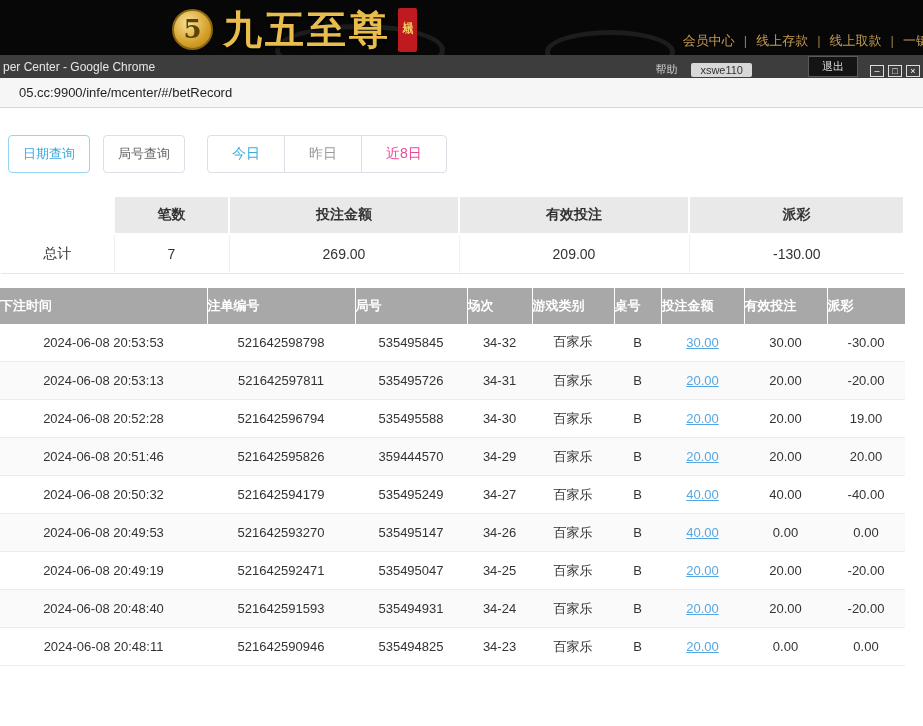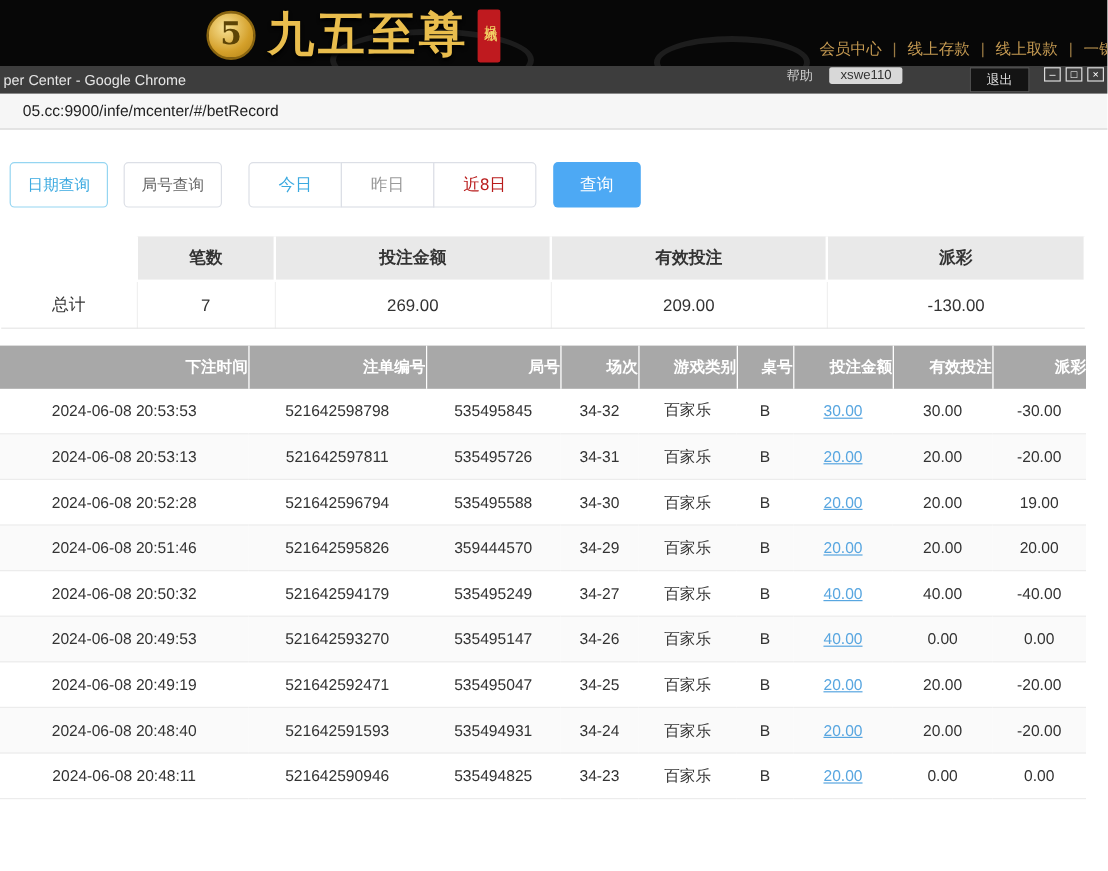--- a/index.html
+++ b/index.html
@@ -22,21 +22,21 @@
     padding:4px 2px;writing-mode:vertical-rl;text-orientation:upright;letter-spacing:1px;
     border-radius:2px;height:44px;display:flex;align-items:center;margin-top:2px}
   .banner-links{position:absolute;right:-6px;top:32px;display:flex;align-items:center;
     color:#c59a52;font-size:13px;white-space:nowrap}
   .banner-links .link{cursor:pointer}
   .banner-links .link + .link::before{content:"|";margin:0 9px;color:#9a7a44}
 
   
   .titlebar{position:relative;height:23px;background:#3d3d3d;display:flex;align-items:center;padding-left:3px}
   .titlebar-title{color:#e6e6e6;font-size:12px}
-  .tb-right{margin-left:auto;display:flex;align-items:flex-start}
+  .tb-right{margin-left:auto;display:flex;align-items:flex-end}
   .tb-help{color:#cfcfcf;font-size:11px;margin-right:14px;cursor:pointer}
   .tb-user{background:#d8d8d8;color:#333;font-size:11px;padding:1px 9px;border-radius:2px;margin-right:56px}
   .tb-logout{background:#141414;border:1px solid #5a5a5a;color:#ddd;font-size:11px;padding:2px 13px;margin-right:12px;cursor:pointer}
   .win-controls{display:flex;gap:4px;margin-right:3px}
   .winbtn{width:14px;height:12px;border:1px solid #dcdcdc;color:#fff;font-size:9px;
     line-height:10px;text-align:center;cursor:pointer}
 
   
   .addressbar{height:30px;background:#f6f6f6;border-bottom:1px solid #d6d6d6;display:flex;align-items:center}
   .url{font-size:13px;color:#1f1f1f;padding-left:19px}
@@ -52,21 +52,21 @@
   .cal{width:14px;height:13px;border:1px solid #999;border-radius:2px;margin-right:9px;position:relative;flex:none}
   .cal::before{content:"";position:absolute;left:1px;right:1px;top:2px;height:2px;background:#999}
   .btn-group{display:flex;margin-right:14px}
   .gbtn{height:38px;border:1px solid #dcdfe6;background:#fff;padding:12px 24px;font-size:14px;
     display:flex;align-items:center;cursor:pointer}
   .gbtn + .gbtn{margin-left:-1px}
   .gbtn:first-child{border-radius:4px 0 0 4px}
   .gbtn:last-child{border-radius:0 4px 4px 0}
   .g-today{color:#3aa9e0}
   .g-yest{color:#9a9a9a}
-  .g-8{color:#b91c1c}
+  .g-8{color:#ec4899}
   .btn-search{background:#4da9f4;color:#fff;border:none;width:73px;height:38px;border-radius:4px;font-size:14px;cursor:pointer}
 
   
   .summary{width:905px;border-collapse:collapse;table-layout:fixed;margin-top:24px;font-size:14px}
   .summary col:nth-child(1){width:113px}
   .summary col:nth-child(2){width:115px}
   .summary col:nth-child(3){width:230px}
   .summary col:nth-child(4){width:230px}
   .summary th{background:#e9e9e9;font-weight:bold;color:#333;height:37px;border:2px solid #fff;border-top:none;text-align:center}
   .summary th.blank{background:#fff}
@@ -77,21 +77,21 @@
   .bet-table{width:905px;border-collapse:collapse;table-layout:fixed;margin-top:14px;font-size:13px}
   .bet-table col:nth-child(1){width:207px}
   .bet-table col:nth-child(2){width:148px}
   .bet-table col:nth-child(3){width:112px}
   .bet-table col:nth-child(4){width:65px}
   .bet-table col:nth-child(5){width:82px}
   .bet-table col:nth-child(6){width:47px}
   .bet-table col:nth-child(7){width:83px}
   .bet-table col:nth-child(8){width:83px}
   .bet-table th{background:#a8a8a8;color:#fff;height:36px;font-weight:bold;font-size:13px;
-    border-right:1px solid #fff;text-align:right}
+    border-right:1px solid #fff;text-align:left}
   .bet-table th:last-child{border-right:none}
   .bet-table td{height:38px;text-align:center;color:#333;border-bottom:1px solid #ececec}
   .bet-table tbody tr:nth-child(even) td{background:#fafafa}
   .bet-link{color:#58a6e0;text-decoration:underline;cursor:pointer}
   .neg{color:#e84040}
 </style>
 </head>
 <body>
 
 <div class="banner">
@@ -131,21 +131,20 @@
 <div class="content">
 
   <div class="filter-row">
     <button class="btn tab-date">日期查询</button>
     <button class="btn tab-round">局号查询</button>
     <div class="btn-group">
       <button class="gbtn g-today">今日</button>
       <button class="gbtn g-yest">昨日</button>
       <button class="gbtn g-8">近8日</button>
     </div>
-    <button class="btn-search">查询</button>
   </div>
 
   <table class="summary">
     <colgroup>
         <col>
         <col>
         <col>
         <col>
         <col>
       </colgroup>

